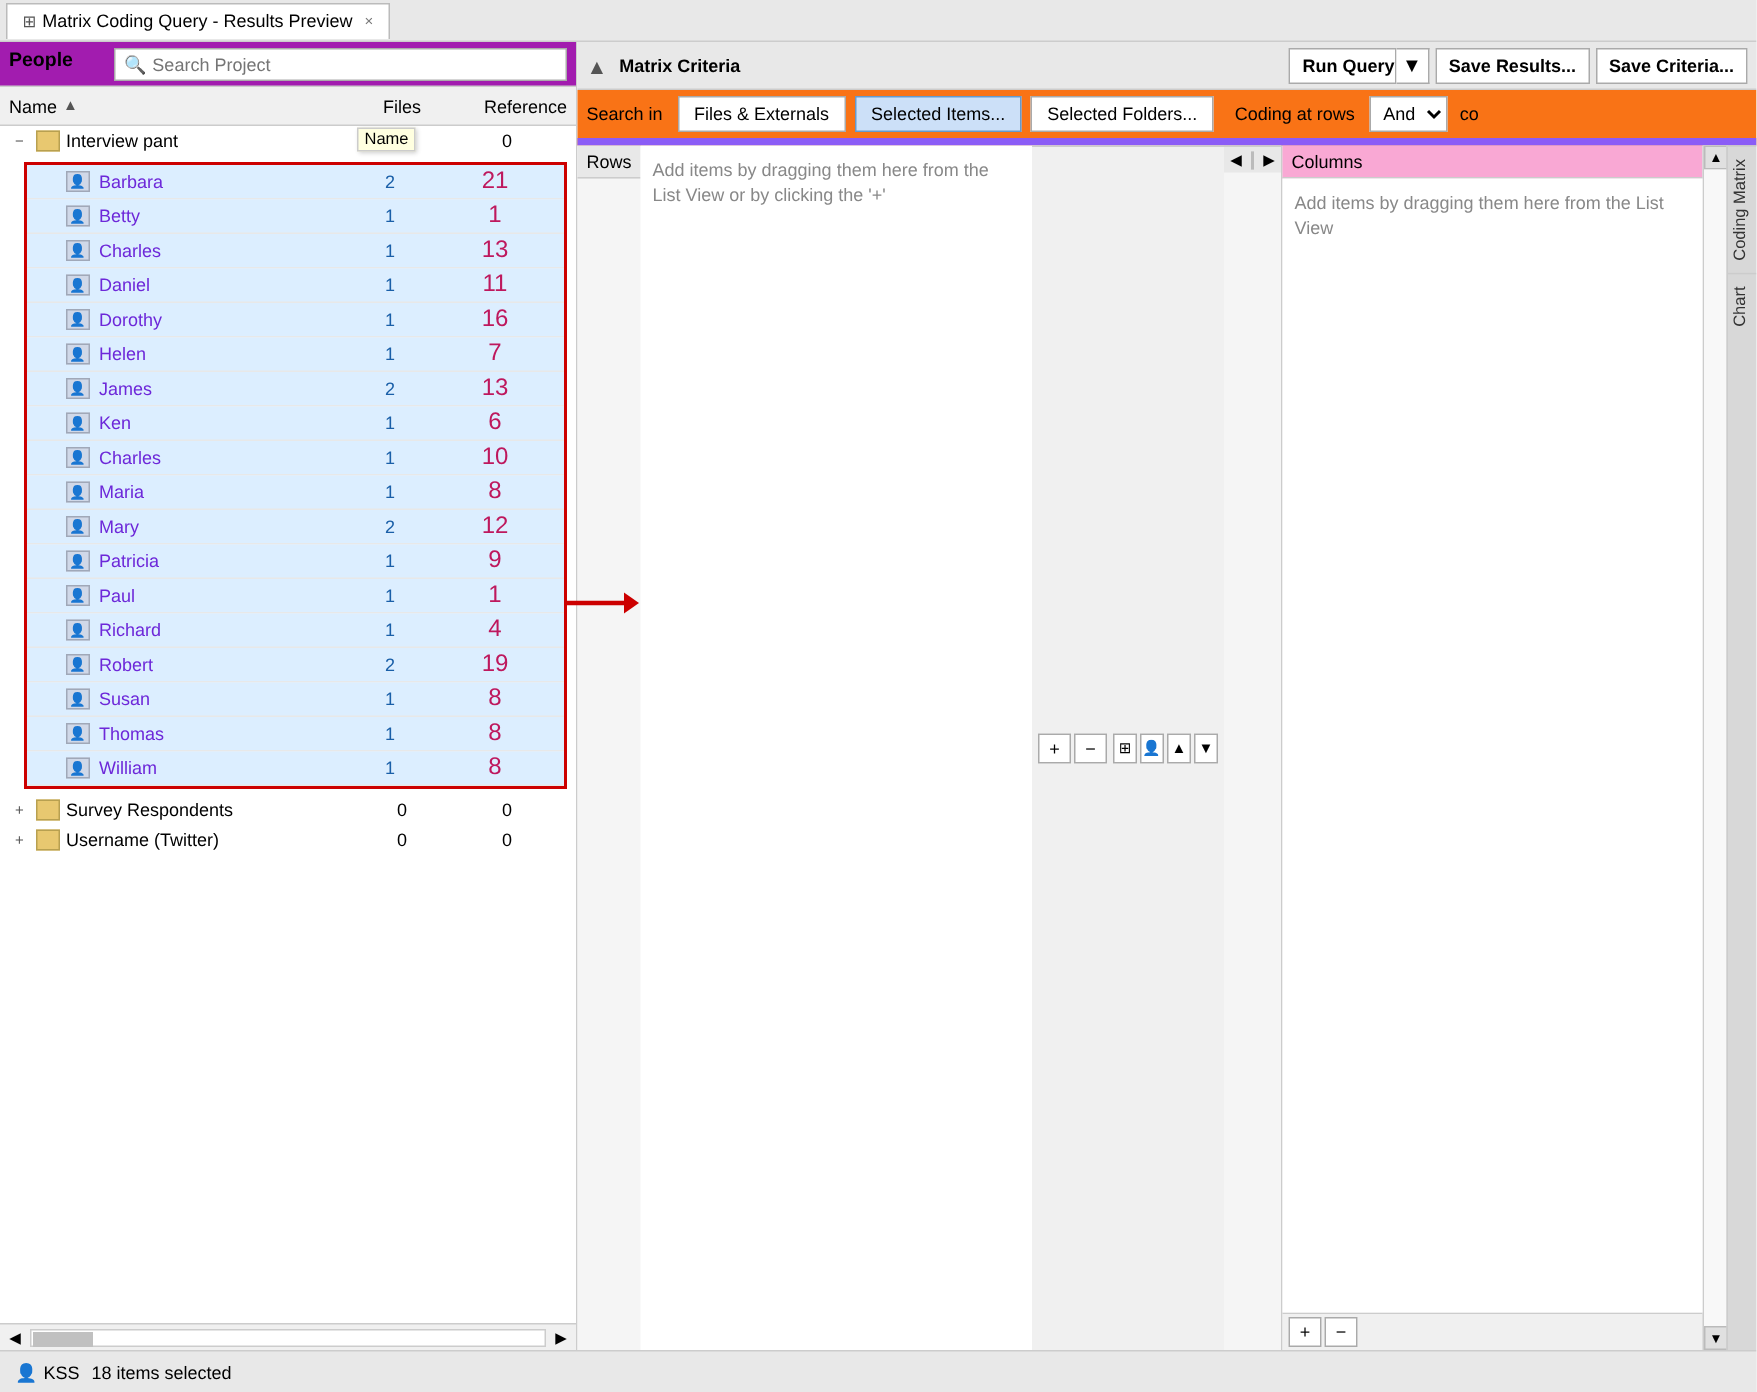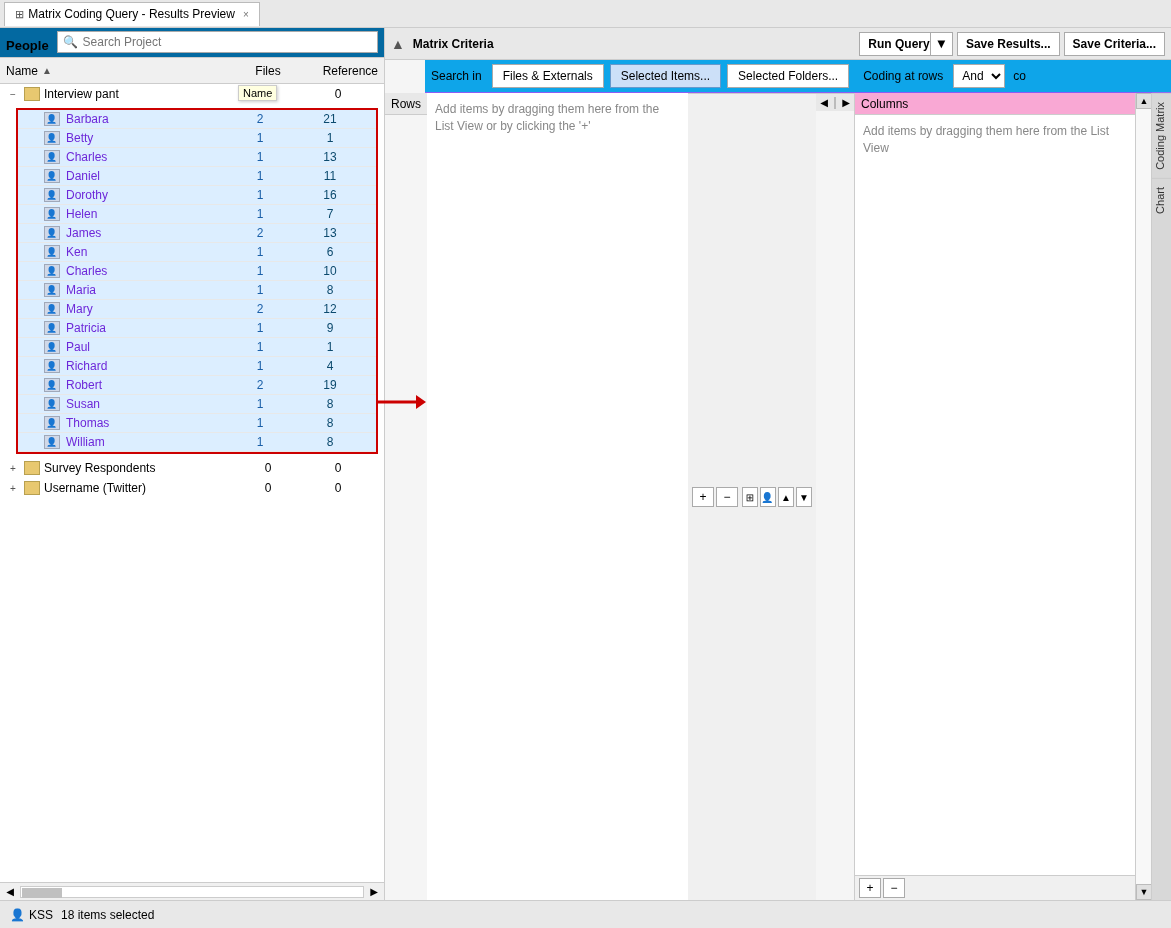--- a/index.html
+++ b/index.html
@@ -21,22 +21,22 @@
 
     
     .main-layout { display: flex; height: calc(928px - 28px); }
 
     
     .left-panel {
       width: 385px; border-right: 1px solid #ccc; background: #fff; display: flex; flex-direction: column;
       flex-shrink: 0;
     }
     .left-header {
-      display: flex; align-items: flex-end; background: #0369a1; border-bottom: 1px solid #ccc;
-      padding: 4px 6px; height: 30px;
+      display: flex; align-items: flex-start; background: #a21caf; border-bottom: 1px solid #ccc;
+      padding: 4px 6px; height: 30px; gap: 19px;
     }
     .left-header-title { font-weight: bold; font-size: 13px; margin-right: 8px; }
     .search-box {
       flex: 1; display: flex; align-items: center; border: 1px solid #aaa; background: #fff;
       padding: 2px 6px; height: 22px;
     }
     .search-box input { border: none; outline: none; font-size: 12px; width: 100%; color: #888; }
 
     .col-headers {
       display: flex; align-items: center; background: #f0f0f0; border-bottom: 1px solid #ccc;
@@ -67,21 +67,21 @@
       background: #dceeff;
     }
 
     .tree-item {
       display: flex; align-items: center; padding: 2px 6px 2px 26px;
       border-bottom: 1px solid #e8e8e8; cursor: pointer;
     }
     .item-icon { width: 16px; height: 14px; background: #d0d8e8; border: 1px solid #a0a8b8; margin-right: 6px; font-size: 9px; display: inline-flex; align-items: center; justify-content: center; flex-shrink: 0; }
     .item-name { flex: 1; font-size: 12px; color: #6d28d9; }
     .item-files { width: 60px; text-align: center; font-size: 12px; color: #1a5fa8; }
-    .item-ref { width: 80px; text-align: center; font-size: 12px; color: #0c4a6e; }
+    .item-ref { width: 80px; text-align: center; font-size: 16px; color: #be185d; }
     .name-tooltip-box {
       background: #ffffe0; border: 1px solid #ccc; padding: 1px 4px; font-size: 11px;
       position: absolute; top: -2px; left: 100%; white-space: nowrap; z-index: 10; box-shadow: 1px 1px 3px rgba(0,0,0,0.2);
     }
 
     
     .status-bar {
       position: absolute; bottom: 0; left: 0; right: 0; height: 28px;
       background: #e8e8e8; border-top: 1px solid #ccc; display: flex; align-items: center;
       padding: 0 10px; font-size: 12px;
@@ -98,22 +98,22 @@
     .toolbar-btn {
       background: #fff; border: 1px solid #aaa; padding: 2px 8px; font-size: 12px; cursor: pointer;
       height: 24px; display: flex; align-items: center; font-weight: bold;
     }
     .toolbar-btn.split { padding-right: 0; }
     .toolbar-btn-arrow { background: #fff; border: 1px solid #aaa; border-left: none; padding: 2px 4px; cursor: pointer; height: 24px; display: flex; align-items: center; }
     .collapse-btn { background: none; border: none; cursor: pointer; font-size: 14px; color: #555; margin-right: 4px; }
 
     
     .matrix-criteria-bar {
-      display: flex; align-items: stretch; background: #0ea5e9; border-bottom: 1px solid #8b5cf6;
-      min-height: 30px; padding: 4px 6px; gap: 6px; margin-left: 40px;
+      display: flex; align-items: stretch; background: #f97316; border-bottom: 5px solid #8b5cf6;
+      min-height: 30px; padding: 4px 6px; gap: 6px;
     }
     .search-in-label { font-size: 12px; margin-right: 4px; display: flex; align-items: center; }
     .criteria-btn { background: #fff; border: 1px solid #aaa; padding: 2px 10px; font-size: 12px; cursor: pointer; height: 24px; }
     .criteria-btn.active { background: #cce0f8; border-color: #6699cc; }
     .coding-rows-label { font-size: 12px; margin-left: 8px; margin-right: 4px; display: flex; align-items: center; }
     .and-select { border: 1px solid #aaa; background: #fff; font-size: 12px; padding: 1px 4px; height: 24px; }
     .co-label { font-size: 12px; margin-left: 2px; display: flex; align-items: center; }
 
     .rows-section { flex: 1; display: flex; flex-direction: row; border-right: 1px solid #ccc; }
     .rows-header { background: #e8e8e8; border-bottom: 1px solid #ccc; padding: 2px 6px; font-size: 12px; font-weight: normal; height: 22px; display: flex; align-items: center; }

